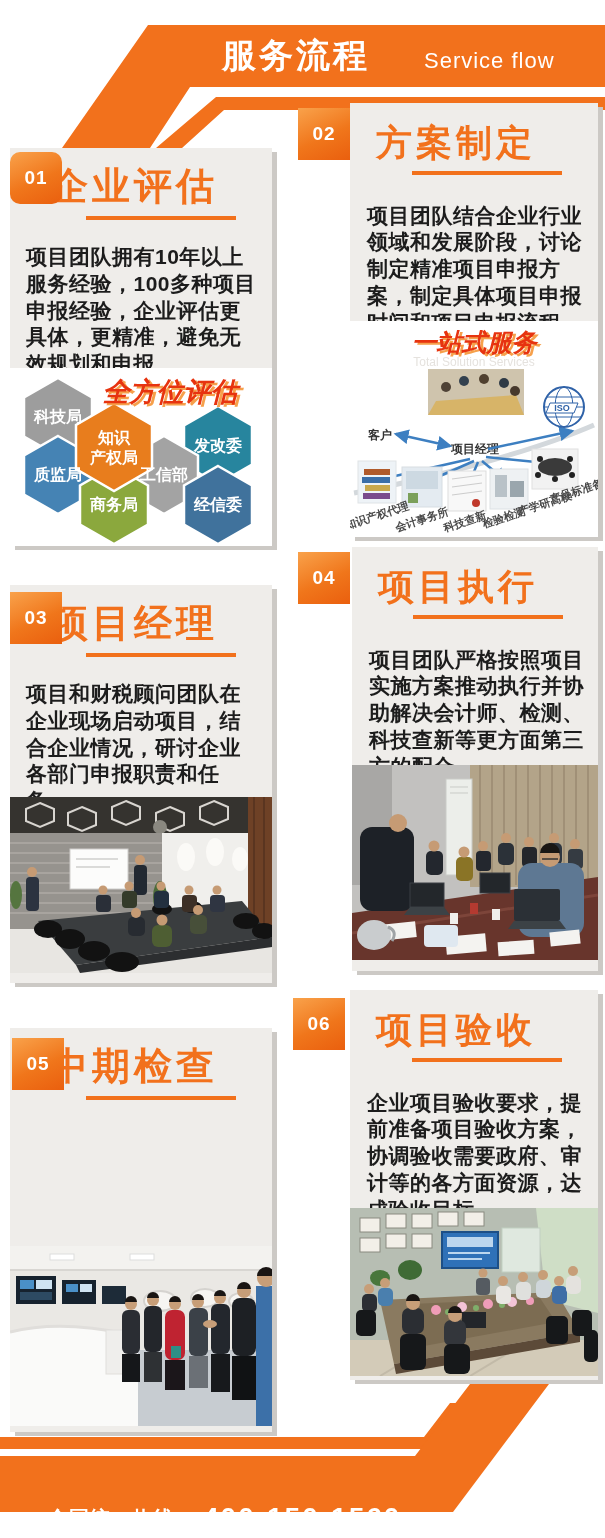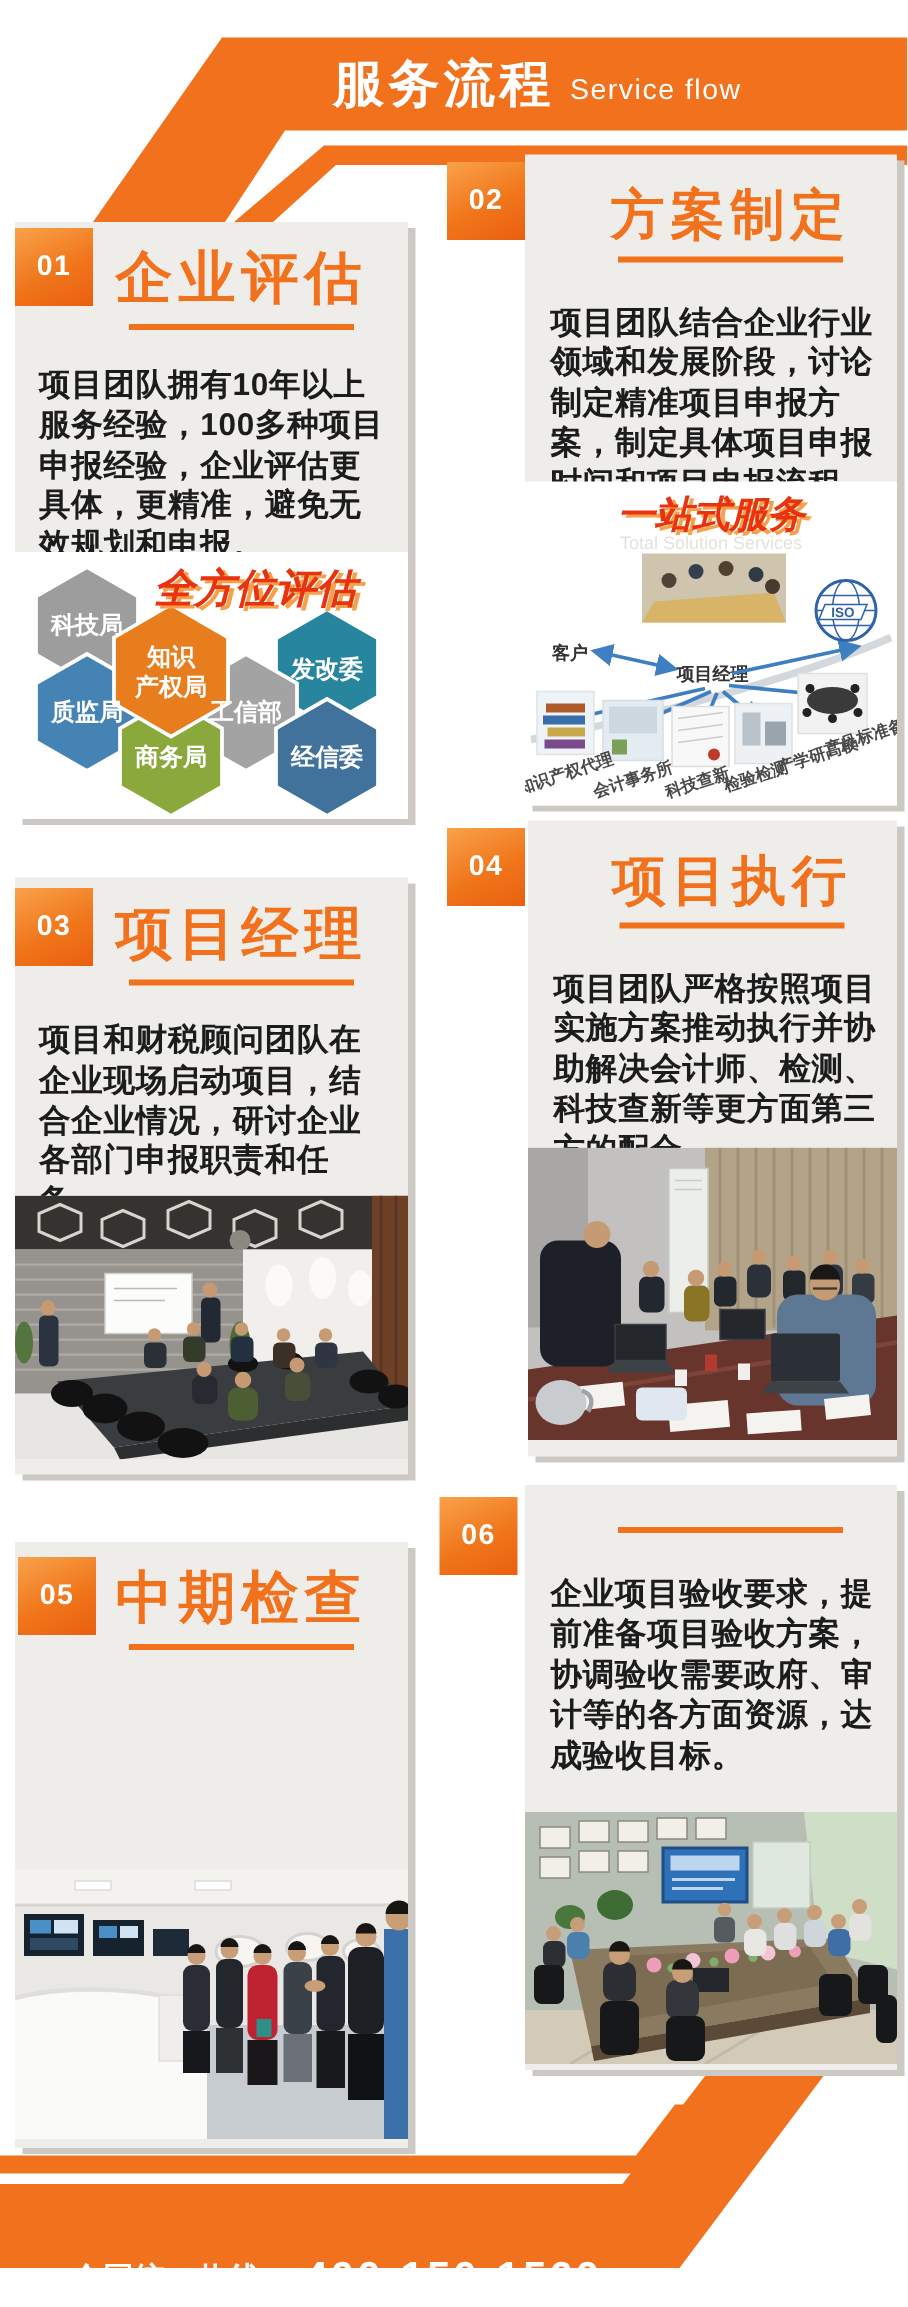--- a/index.html
+++ b/index.html
@@ -4,32 +4,32 @@
 <style>
   html,body{margin:0;padding:0;background:#ffffff;}
   .canvas{
     position:relative;width:605px;height:1538px;margin:0 auto;background:#fff;
     font-family:"Liberation Sans",sans-serif;overflow:hidden;
   }
   
   .ribbon{position:absolute;left:0;width:605px;pointer-events:none;}
   .header-text{position:absolute;left:222px;top:33px;height:46px;display:flex;align-items:center;gap:10px;color:#fff;}
   .header-cn{font-size:34px;font-weight:bold;letter-spacing:3px;}
-  .header-en{font-size:19px;font-weight:normal;letter-spacing:1px;padding-top:10px;}
+  .header-en{font-size:22px;font-weight:normal;letter-spacing:1px;padding-top:10px;margin-left:44px;}
   .footer-text{position:absolute;left:48px;top:1490px;height:56px;display:flex;align-items:center;gap:8px;color:#fff;}
   .footer-label{font-size:20px;font-weight:bold;letter-spacing:1px;}
   .footer-number{font-size:28px;font-weight:bold;letter-spacing:2px;}
   
   .card{position:absolute;background:#efedea;box-shadow:5px 4px 0 0 #ccc9c5;}
   .badge{
     position:absolute;width:52px;height:52px;display:flex;align-items:center;justify-content:center;
     background:linear-gradient(155deg,#f9a24b 0%,#f0761b 55%,#ea5f0e 100%);
     color:#fff;font-size:19px;font-weight:bold;letter-spacing:1px;z-index:5;
   }
-  .title-wrap{padding-top:18px;text-align:center;}
+  .title-wrap{padding-top:18px;}
   .card-l .title-wrap{padding-left:40px;}
   .card-r .title-wrap{padding-left:26px;padding-top:20px;}
   .card-title{margin:0;color:#f2711c;font-size:38px;font-weight:bold;letter-spacing:4px;line-height:1.1;}
   .card-r .card-title{font-size:36px;}
   .underline{width:150px;height:4px;background:#f2711c;margin:8px auto 0 auto;}
   .card-body{
     margin:24px 10px 0 16px;color:#1c1c1c;font-size:21px;font-weight:bold;
     line-height:1.28;letter-spacing:0.5px;text-align:left;
   }
   .card-r .card-body{margin:28px 4px 0 17px;}
@@ -45,21 +45,21 @@
 
   <svg class="ribbon" style="top:0;height:150px;" viewBox="0 0 605 150">
     <polygon points="148,25 605,25 605,87 190,87 150,148 62,148" fill="#f2711c"></polygon>
     <polygon points="216,97 605,97 605,110 224,110 182,148 156,148" fill="#f2711c"></polygon>
   </svg>
   <div class="header-text">
     <span class="header-cn">服务流程</span>
     <span class="header-en">Service flow</span>
   </div>
 
-  <div class="badge" style="left:10px;top:152px;">01</div>
+  <div class="badge" style="left:10px;top:152px;border-radius:10px;">01</div>
   <section class="card card-l" style="left:10px;top:148px;width:262px;height:398px;">
     <div class="title-wrap">
       <h2 class="card-title">企业评估</h2>
       <div class="underline"></div>
     </div>
     <p class="card-body">项目团队拥有10年以上服务经验，100多种项目申报经验，企业评估更具体，更精准，避免无效规划和申报。</p>
     <div class="img-panel" style="width:262px;height:178px;">
       <svg viewBox="0 0 262 176" width="262" height="178">
 
         <polygon points="48,9 82,28.5 82,67.5 48,87 14,67.5 14,28.5" stroke="#fff" stroke-width="2.5" fill="#9d9d9d"></polygon>
@@ -394,20 +394,21 @@
           <rect x="201" y="108" width="19" height="38" fill="#17191c"></rect>
           <rect x="222" y="110" width="24" height="44" fill="#101214"></rect>
         </g>
       </svg>
     </div>
   </section>
 
   <div class="badge" style="left:293px;top:998px;">06</div>
   <section class="card card-r" style="left:350px;top:990px;width:248px;height:390px;">
     <div class="title-wrap">
+      <h2 class="card-title">项目验收</h2>
       <div class="underline"></div>
     </div>
     <p class="card-body">企业项目验收要求，提前准备项目验收方案，协调验收需要政府、审计等的各方面资源，达成验收目标。</p>
     <div class="photo" style="bottom:4px;width:248px;height:168px;">
       <svg viewBox="0 0 248 168" width="248" height="168">
         <rect width="248" height="168" fill="#b7beb3"></rect>
         <polygon points="186,0 248,0 248,105 196,92" fill="#cfdec6"></polygon>
         <g>
           <rect x="36" y="6" width="20" height="14" fill="#f2efe8" stroke="#8a8a80"></rect>
           <rect x="62" y="6" width="20" height="14" fill="#f2efe8" stroke="#8a8a80"></rect>

